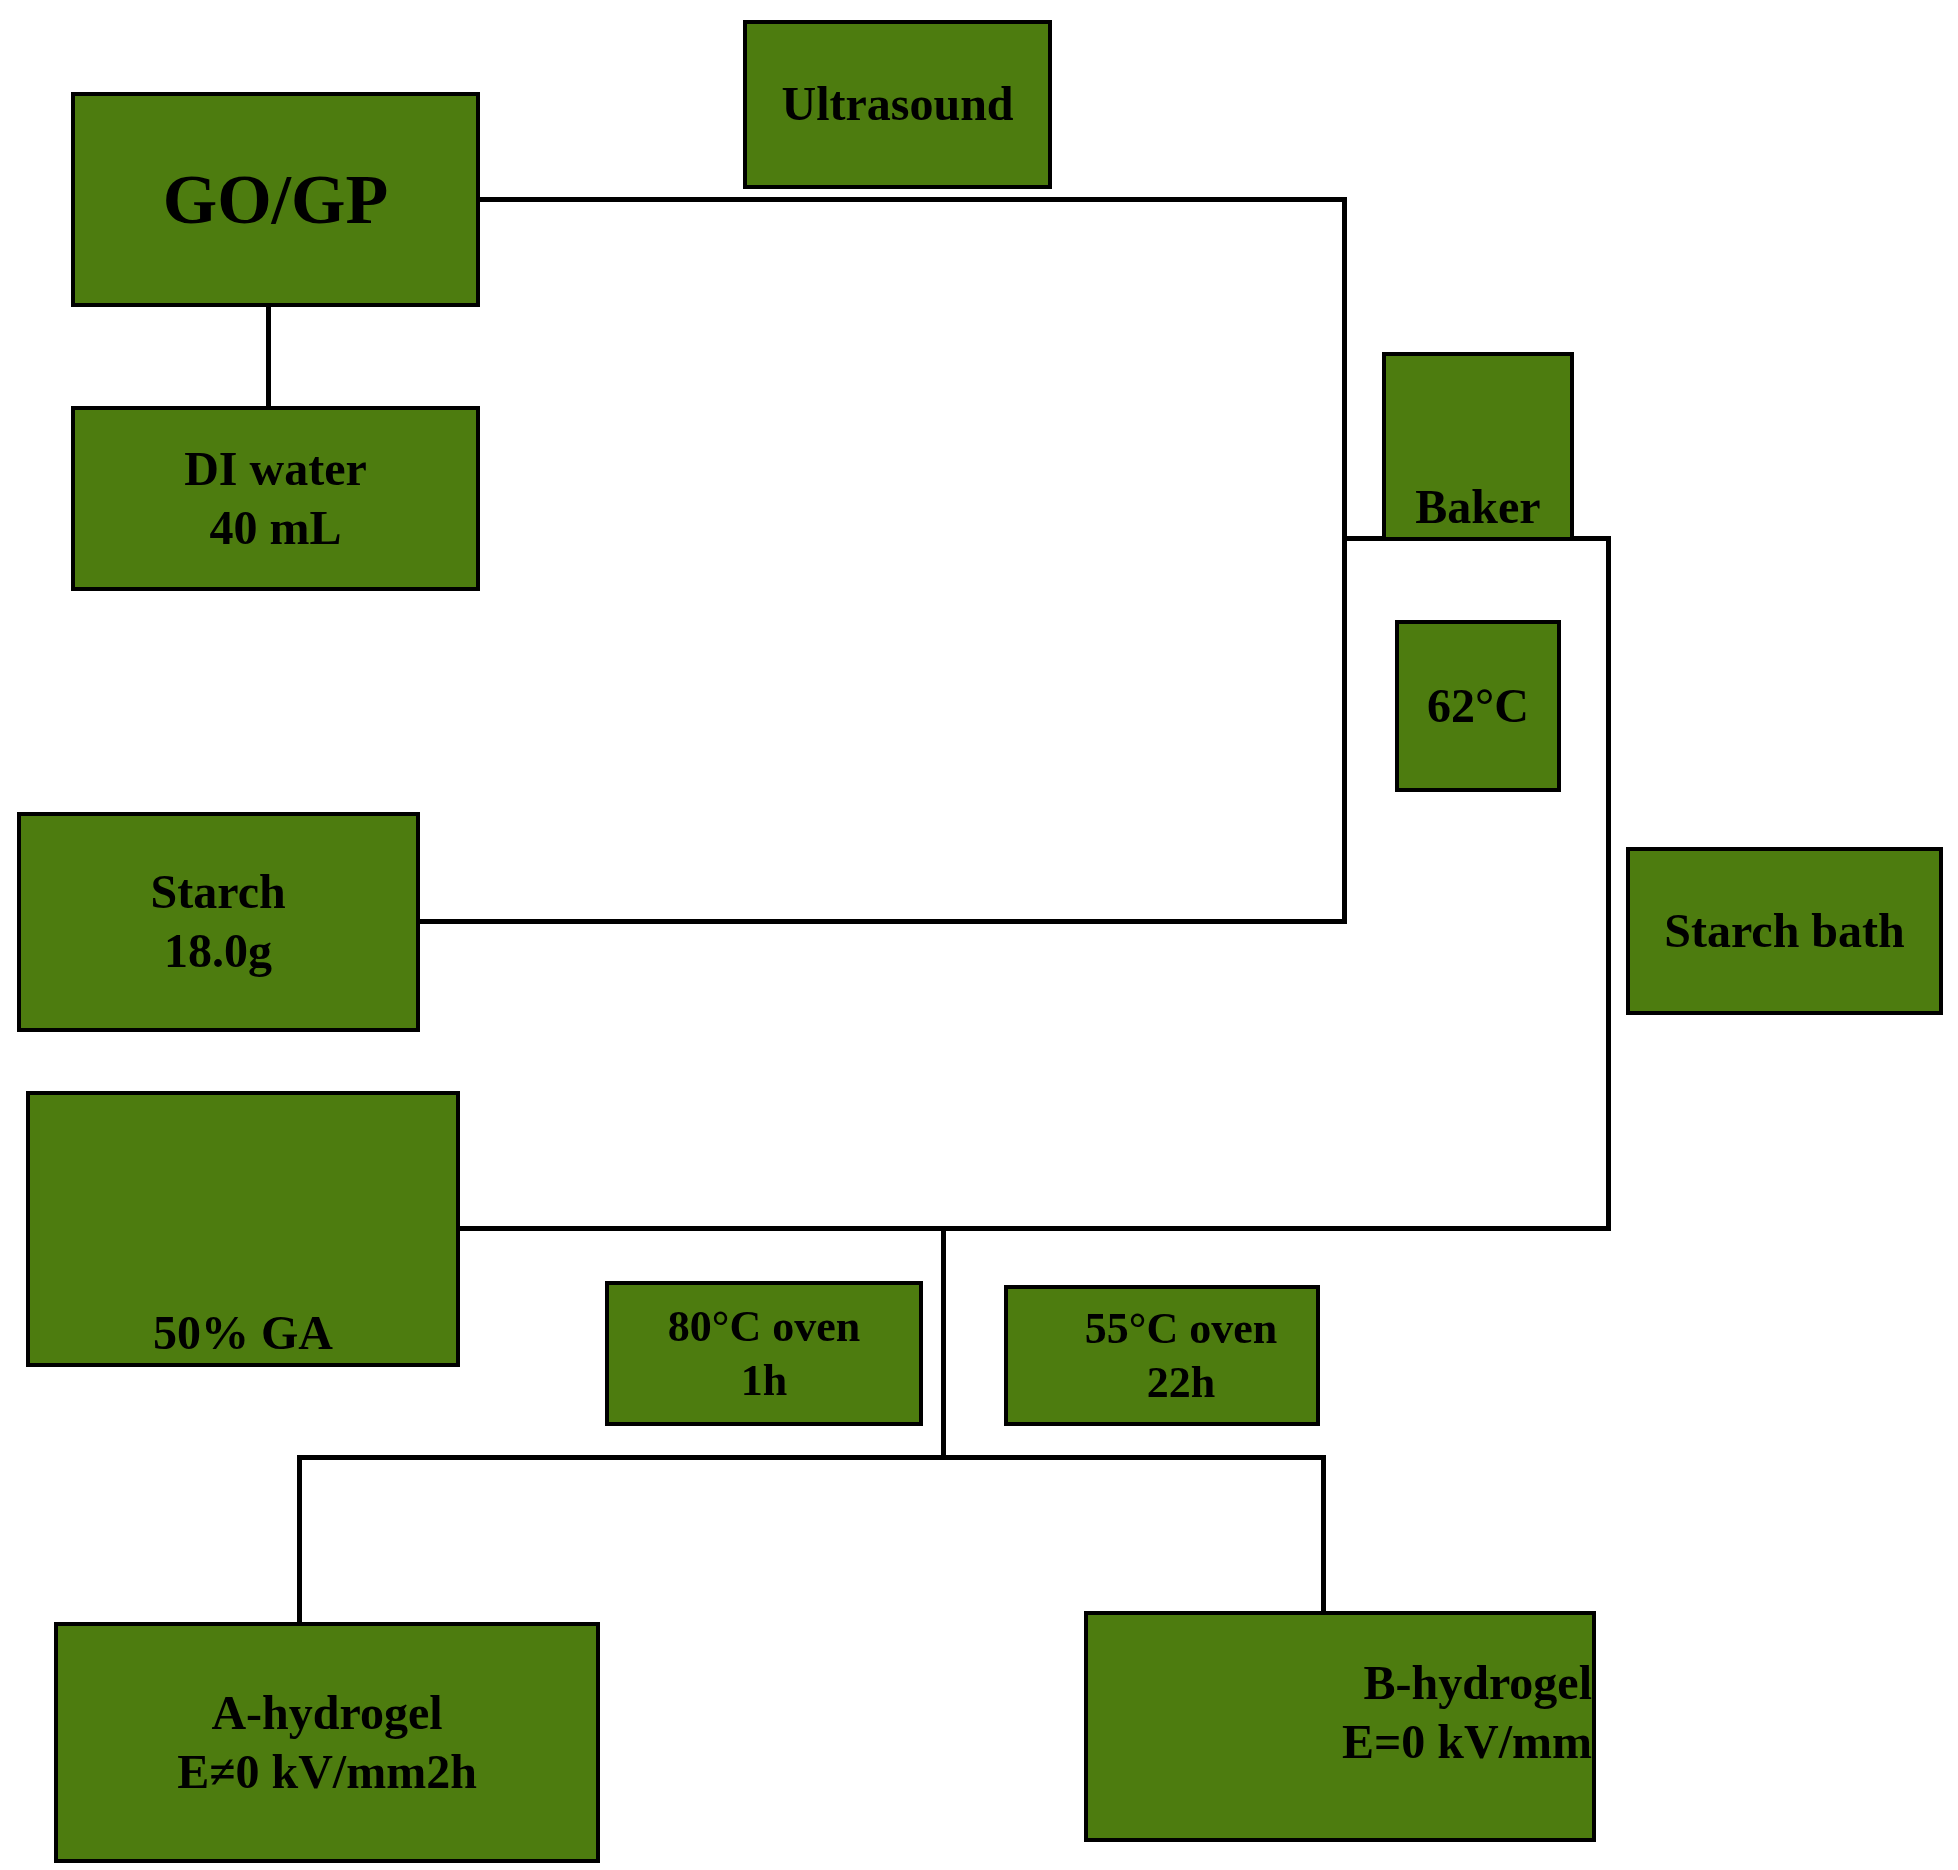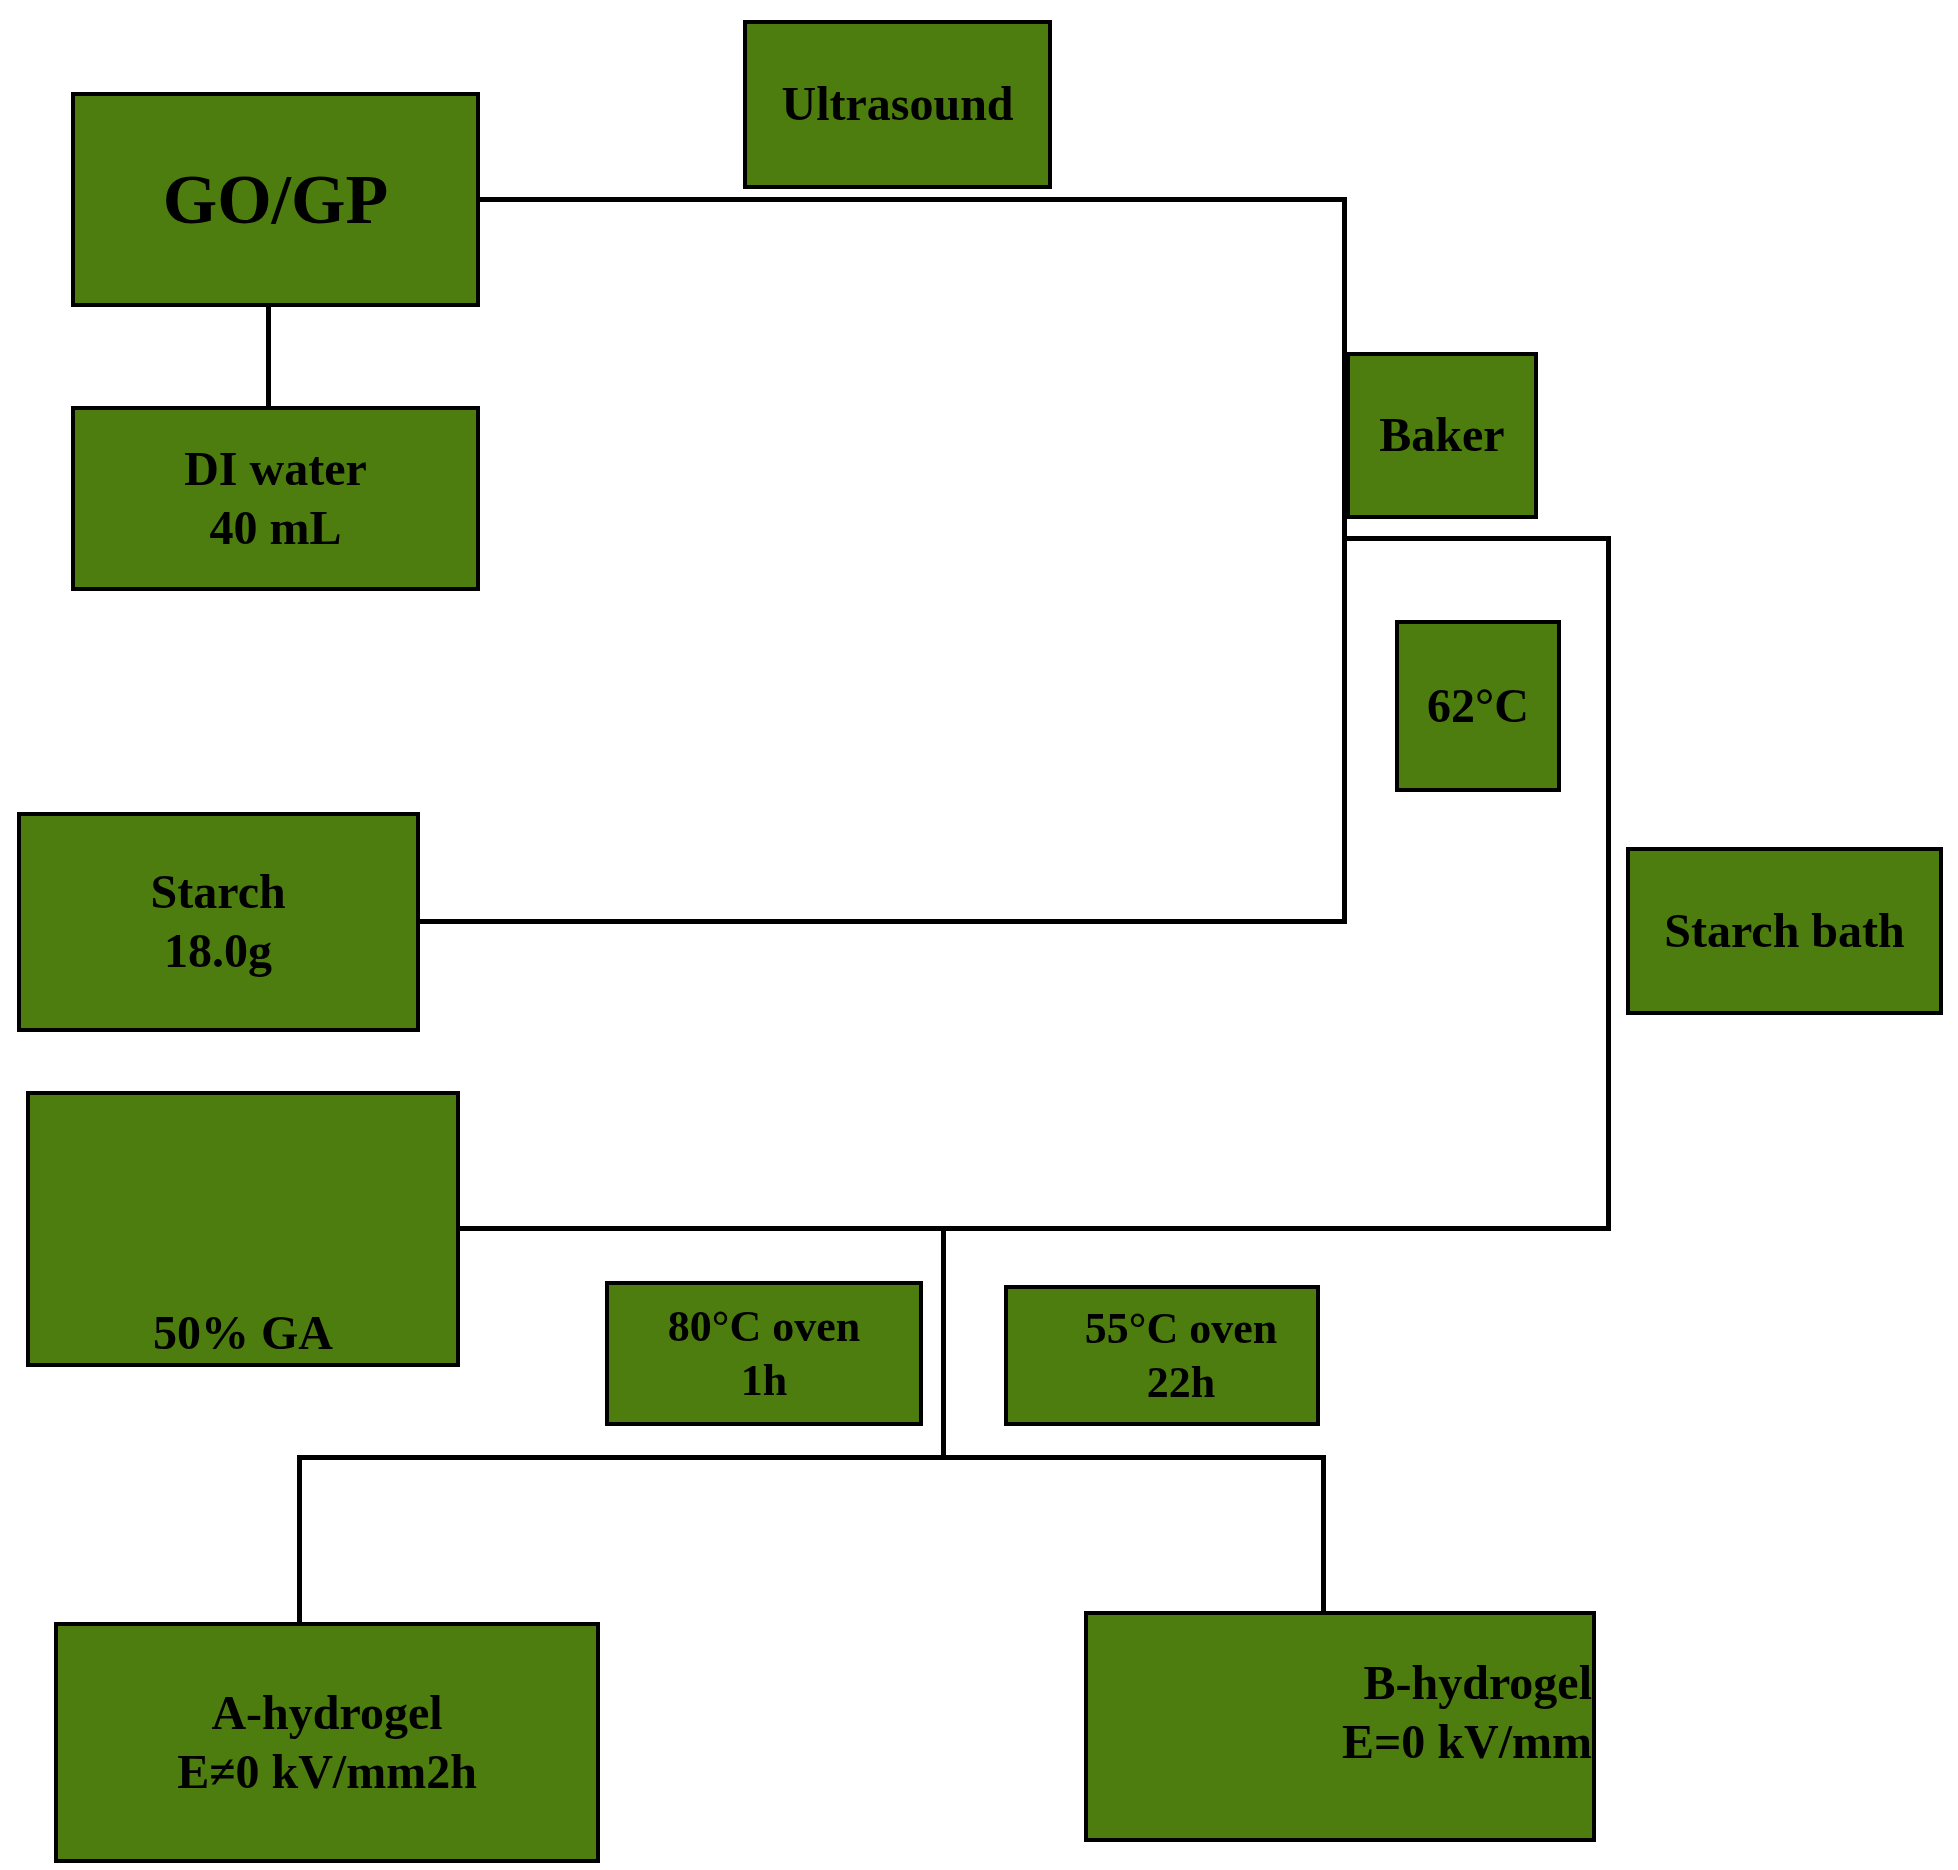--- a/index.html
+++ b/index.html
@@ -81,21 +81,21 @@
 
   <div class="node fs-med" style="left:743px; top:20px; width:309px; height:169px;">
     <span class="ln">Ultrasound</span>
   </div>
 
   <div class="node fs-med" style="left:71px; top:406px; width:409px; height:185px;">
     <span class="ln">DI water</span>
     <span class="ln">40 mL</span>
   </div>
 
-  <div class="node fs-med" style="left:1346px; top:352px; width:192px; height:167px;">
+  <div class="node fs-med" style="left:1382px; top:352px; width:192px; height:189px;justify-content:flex-end;">
     <span class="ln">Baker</span>
   </div>
 
   <div class="node fs-med" style="left:1395px; top:620px; width:166px; height:172px;">
     <span class="ln">62°C</span>
   </div>
 
   <div class="node fs-med" style="left:16.6px; top:812px; width:403px; height:220px;">
     <span class="ln">Starch</span>
     <span class="ln">18.0g</span>

